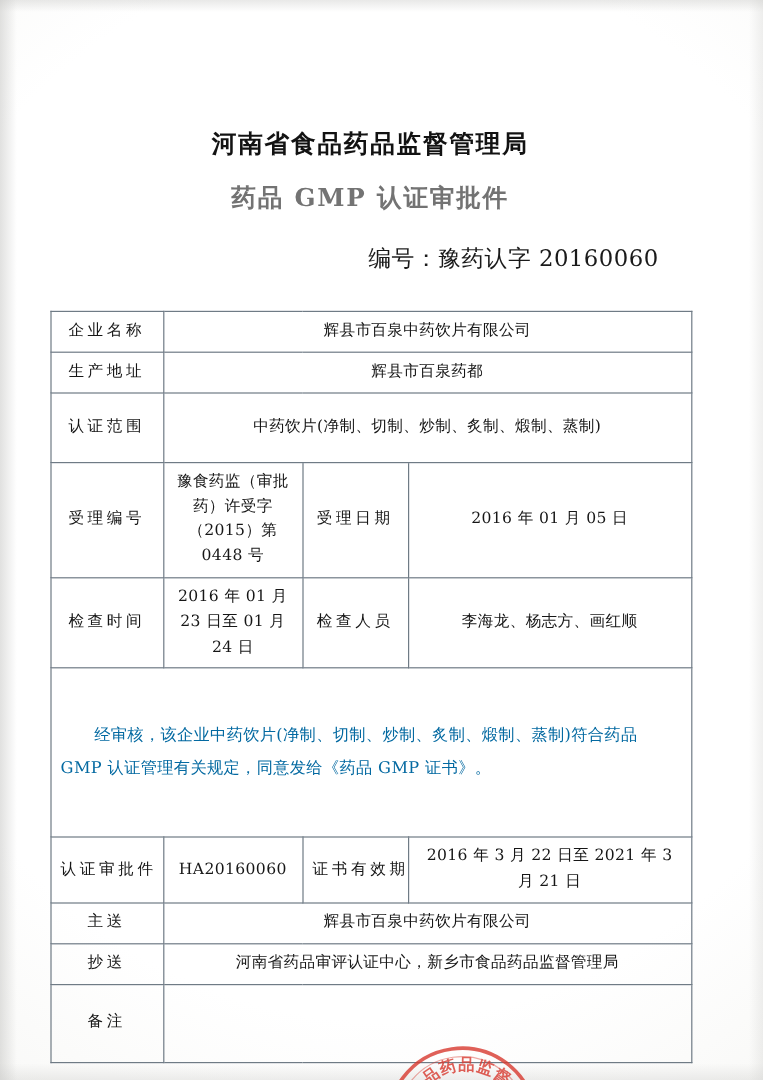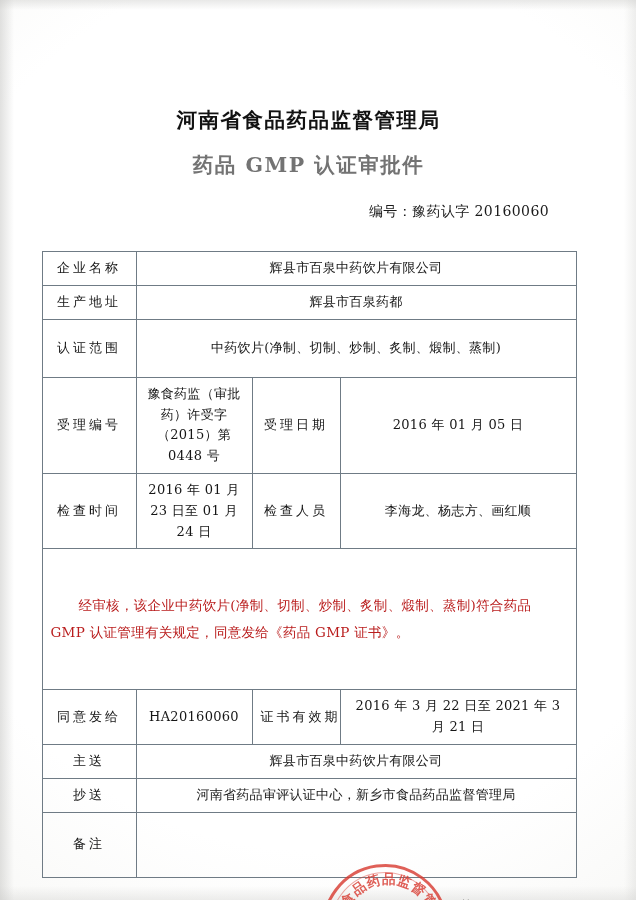--- a/index.html
+++ b/index.html
@@ -58,21 +58,21 @@
   .title-line-2 {
     font-size: 20.5px;
     font-weight: bold;
     letter-spacing: 1.5px;
     color: #737373;
     margin-top: 20px;
     line-height: 1.2;
   }
   .doc-number {
     text-align: right;
-    font-size: 14px;
+    font-size: 19px;
     color: #1a1a1a;
     margin-top: 26px;
     padding-right: 68px;
     letter-spacing: 0.4px;
   }
 
   
   .doc-table-wrap {
     margin: 30px auto 0 auto;
     width: 534px;
@@ -108,21 +108,21 @@
   .statement-cell {
     height: 128px;
     vertical-align: middle;
     padding: 10px 22px 10px 22px;
   }
   .statement-text {
     font-size: 13.5px;
     line-height: 2.0;
     letter-spacing: 0.3px;
     text-indent: 28px;
-    color: #b91c1c;
+    color: #0369a1;
   }
 
   .remark-cell {
     height: 52px;
   }
 
   
   .sign-area {
     position: relative;
     width: 534px;
@@ -225,21 +225,21 @@
           <td class="value">2016 年 01 月 23 日至 01 月 24 日</td>
           <td class="label">检查人员</td>
           <td class="value">李海龙、杨志方、画红顺</td>
         </tr>
         <tr>
           <td class="statement-cell" colspan="4">
             <div class="statement-text">经审核，该企业中药饮片(净制、切制、炒制、炙制、煅制、蒸制)符合药品 GMP 认证管理有关规定，同意发给《药品 GMP 证书》。</div>
           </td>
         </tr>
         <tr class="row-h-normal">
-          <td class="label">同意发给</td>
+          <td class="label">认证审批件</td>
           <td class="value">HA20160060</td>
           <td class="label">证书有效期</td>
           <td class="value">2016 年 3 月 22 日至 2021 年 3 月 21 日</td>
         </tr>
         <tr class="row-h-normal">
           <td class="label">主送</td>
           <td class="value" colspan="3">辉县市百泉中药饮片有限公司</td>
         </tr>
         <tr class="row-h-normal">
           <td class="label">抄送</td>

